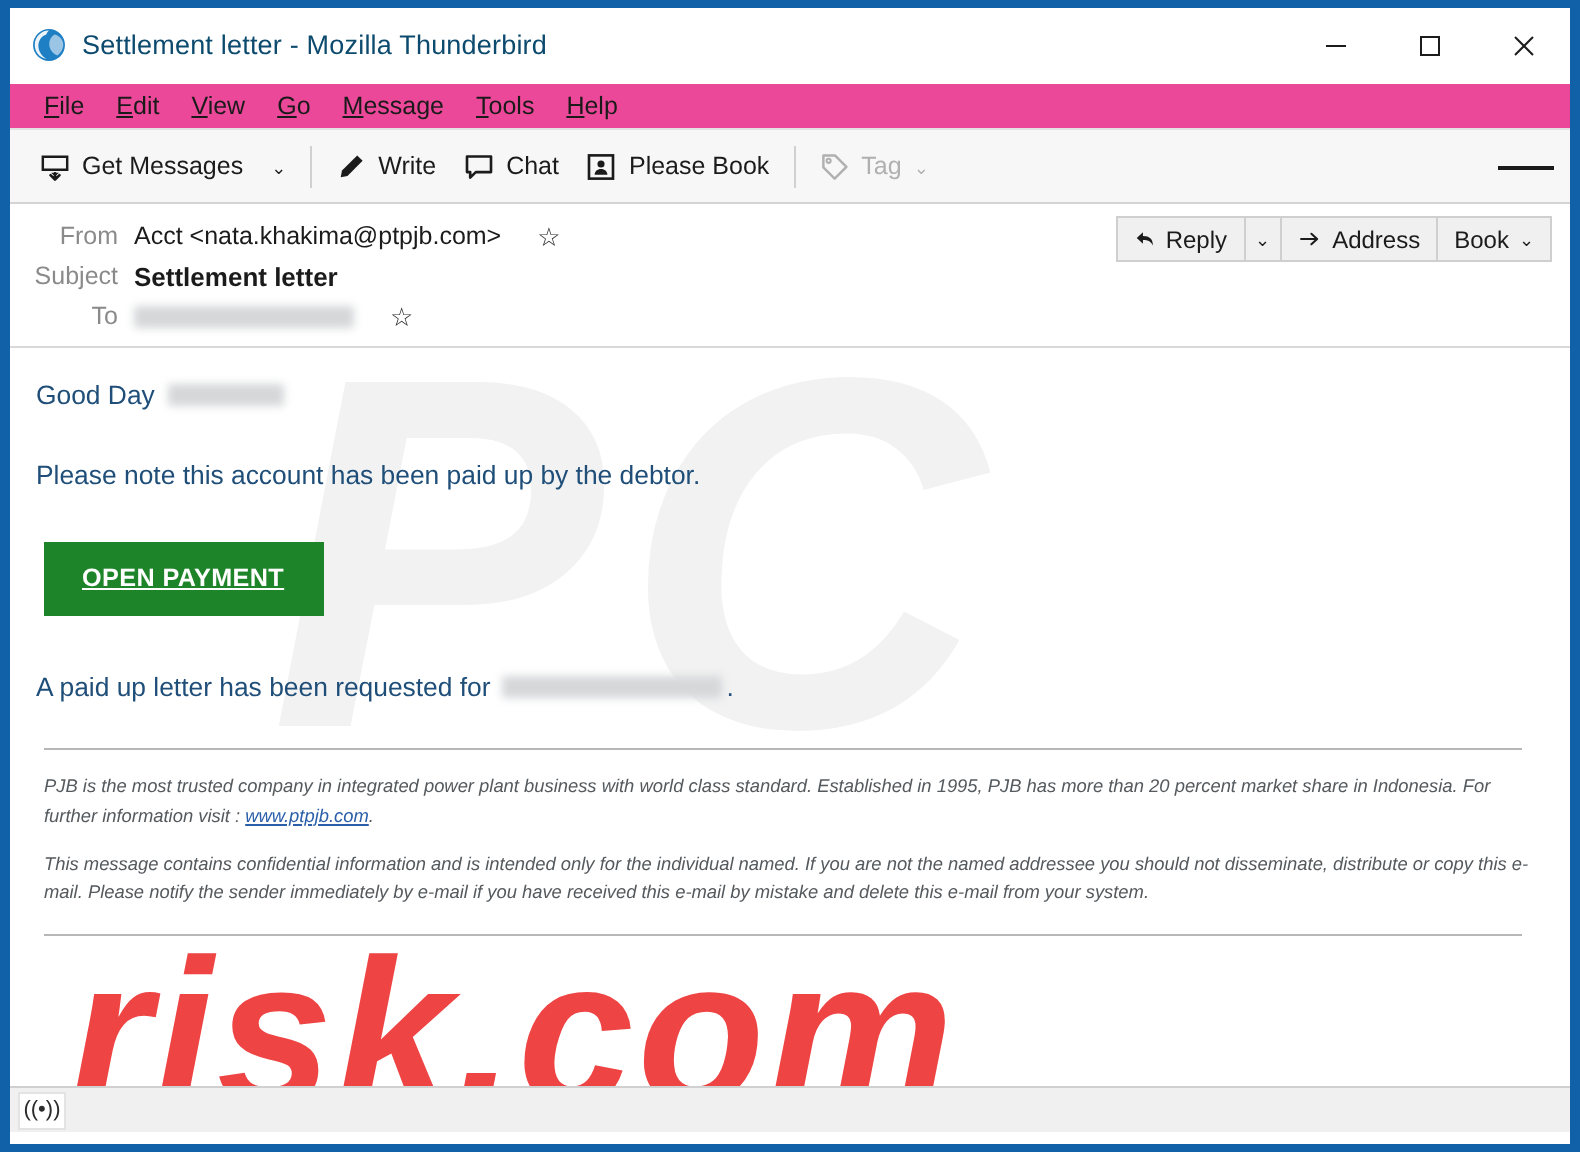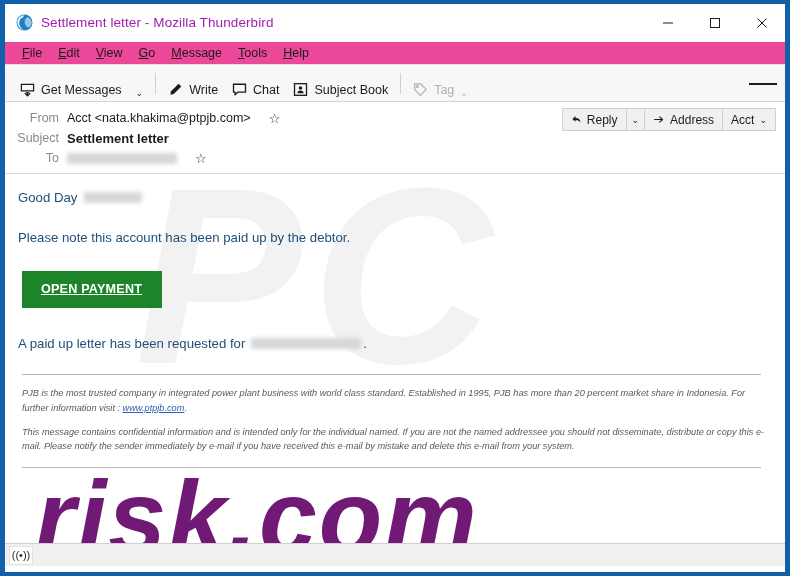--- a/index.html
+++ b/index.html
@@ -29,21 +29,21 @@
     position: relative;
     border-bottom: 1px solid #ffffff;
   }
   .tb-icon {
     width: 17px; height: 17px;
     margin-left: 11px; margin-right: 8px;
     flex: none;
   }
   .tb-title {
     font-size: 13.5px;
-    color: #a21caf;
+    color: #0c4a6e;
     letter-spacing: 0.1px;
     white-space: nowrap;
   }
   .winbtns {
     position: absolute;
     right: 0; top: 0;
     height: 38px;
     display: flex;
   }
   .winbtn {
@@ -78,21 +78,21 @@
     height: 37px;
     background: #f7f7f7;
     display: flex;
     align-items: center;
     padding-left: 8px;
     position: relative;
     border-bottom: 1px solid #d4d4d4;
   }
   .tbtn {
     display: flex;
-    align-items: flex-end;
+    align-items: center;
     gap: 6px;
     height: 28px;
     padding: 0 7px;
     font-size: 12.5px;
     color: #1b1b1b;
     border-radius: 2px;
     cursor: default;
     white-space: nowrap;
   }
   .tbtn.disabled { color: #b0b0b0; }
@@ -219,21 +219,21 @@
     color: #f2f2f2;
     letter-spacing: 10px;
     line-height: 1;
     font-family: "Liberation Sans", sans-serif;
   }
   .wm-risk {
     bottom: -26px; left: 30px;
     font-size: 104px;
     font-weight: bold;
     font-style: italic;
-    color: #701a75;
+    color: #ef4444;
     letter-spacing: 2px;
     line-height: 1;
     font-family: "Liberation Sans", sans-serif;
   }
   .bodyinner {
     position: relative;
     z-index: 2;
     padding: 14px 16px 0 13px;
   }
   .ptext {
@@ -370,21 +370,21 @@
       </svg>
       <span>Chat</span>
     </div>
 
     <div class="tbtn">
       <svg width="15" height="15" viewBox="0 0 16 16">
         <rect x="1.6" y="1.8" width="12.8" height="12.4" fill="none" stroke="#1b1b1b" stroke-width="1.4"></rect>
         <circle cx="8" cy="6.4" r="1.9" fill="#1b1b1b"></circle>
         <path d="M4.6 12.1c0-1.9 1.5-3.1 3.4-3.1s3.4 1.2 3.4 3.1z" fill="#1b1b1b"></path>
       </svg>
-      <span>Subject Book</span>
+      <span>Please Book</span>
     </div>
 
     <div class="tsep"></div>
 
     <div class="tbtn disabled">
       <svg width="15" height="15" viewBox="0 0 16 16">
         <path d="M1.8 8.2V1.9h6.3l6 6-6.3 6.3z" fill="none" stroke="#b0b0b0" stroke-width="1.3" stroke-linejoin="round"></path>
         <circle cx="4.6" cy="4.7" r="1.1" fill="none" stroke="#b0b0b0" stroke-width="1.1"></circle>
       </svg>
       <span>Tag</span>
@@ -430,21 +430,21 @@
       <div class="abtn caretonly">
         <span class="caret">⌄</span>
       </div>
       <div class="abtn">
         <svg width="12" height="11" viewBox="0 0 16 16">
           <path d="M1.5 8h11M9 4.2L13.2 8 9 11.8" fill="none" stroke="#1b1b1b" stroke-width="1.5" stroke-linecap="round" stroke-linejoin="round"></path>
         </svg>
         <span>Address</span>
       </div>
       <div class="abtn">
-        <span>Acct</span>
+        <span>Book</span>
         <span class="caret">⌄</span>
       </div>
     </div>
 
     <div class="hdr-date">4/12/2021, 5:34 PM</div>
   </div>
 
   <div class="body">
     <div class="wm wm-pc">PC</div>
     <div class="wm wm-risk">risk.com</div>

